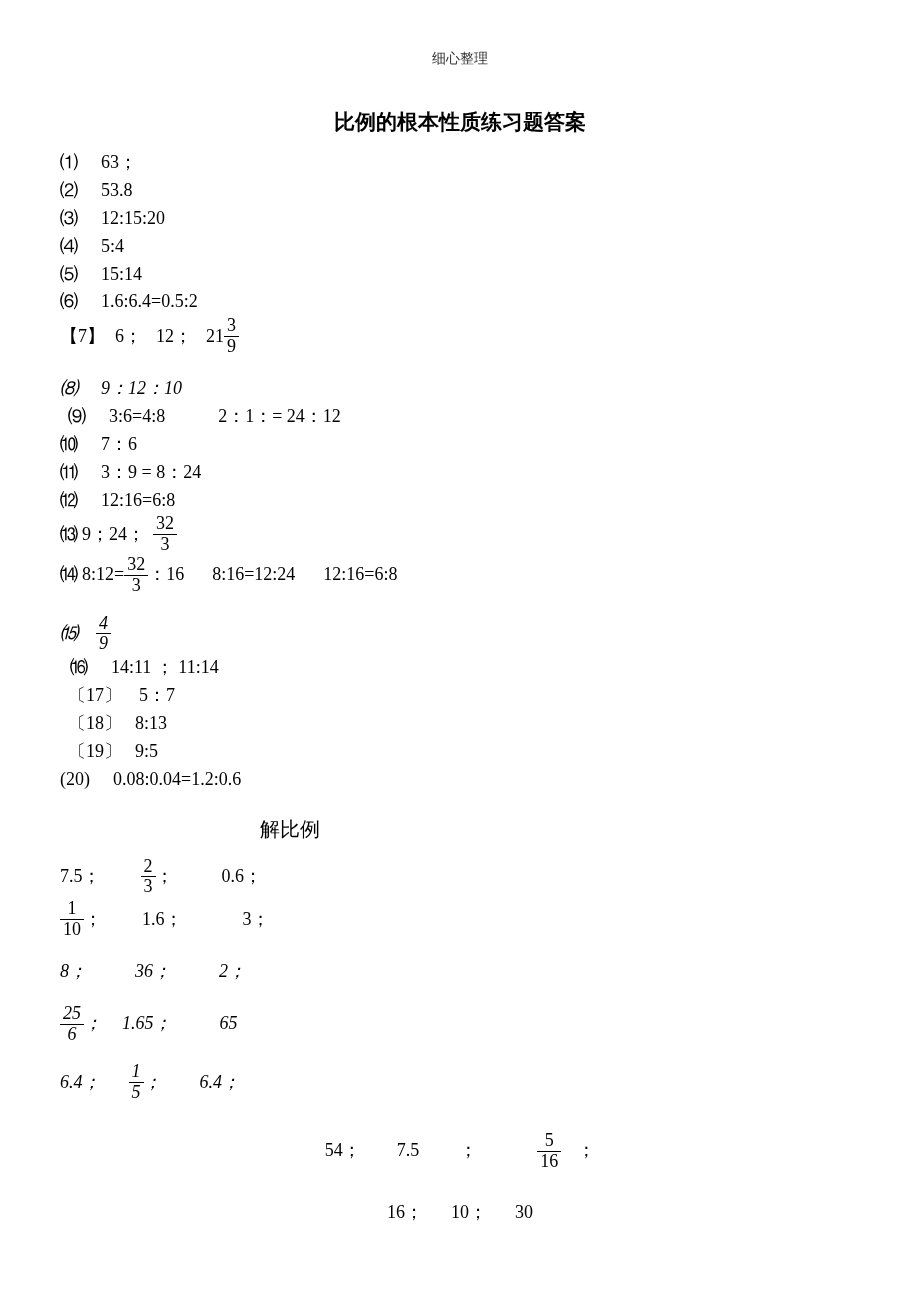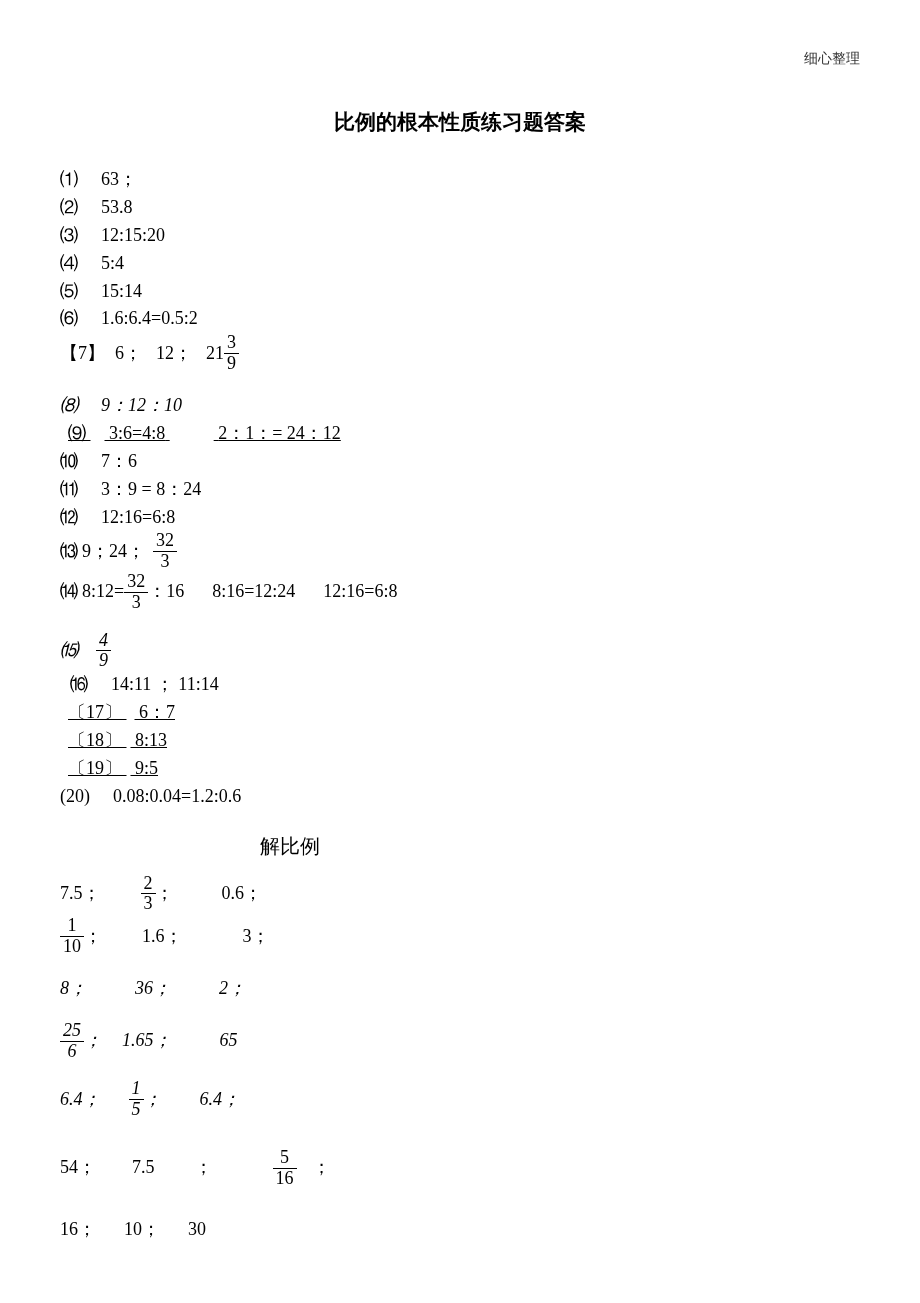--- a/index.html
+++ b/index.html
@@ -10,41 +10,41 @@
     body {
       background: #ffffff;
       width: 920px;
       min-height: 1303px;
       font-family: "SimSun", "Songti SC", serif;
       color: #000;
       padding: 50px 60px;
       position: relative;
     }
     .header-small {
-      text-align: right;
+      text-align: center;
       font-size: 14px;
       color: #333;
       margin-bottom: 40px;
     }
     .title {
       text-align: center;
       font-size: 21px;
       font-weight: bold;
-      margin-bottom: 30px;
+      margin-bottom: 13px;
     }
     .line {
       font-size: 18px;
       line-height: 1.55;
       white-space: nowrap;
     }
-    .indent1 { margin-left: 8px; text-decoration: underline; }
+    .indent1 { margin-left: 8px; }
     .indent2 { margin-left: 10px; }
     .gap-small { margin-top: 2px; }
     .gap { margin-top: 18px; font-style: italic; }
-    .gap-big { margin-top: 28px; }
+    .gap-big { margin-top: 28px; justify-content: center; }
     .subtitle {
       text-align: left;
       padding-left: 200px;
       font-size: 20px;
       margin-top: 22px;
       margin-bottom: 14px;
     }
     .frac {
       display: inline-block;
       text-align: center;
@@ -183,21 +183,21 @@
 </div>
 
 <div class="line indent2">
   <span>⒃</span>
   <span class="sp" style="width:14px"></span>
   <span>14:11   ；    11:14</span>
 </div>
 <div class="line indent1">
   <span>〔17〕</span>
   <span class="sp" style="width:8px"></span>
-  <span>6：7</span>
+  <span>5：7</span>
 </div>
 <div class="line indent1">
   <span>〔18〕</span>
   <span class="sp" style="width:4px"></span>
   <span>8:13</span>
 </div>
 <div class="line indent1">
   <span>〔19〕</span>
   <span class="sp" style="width:4px"></span>
   <span>9:5</span>

